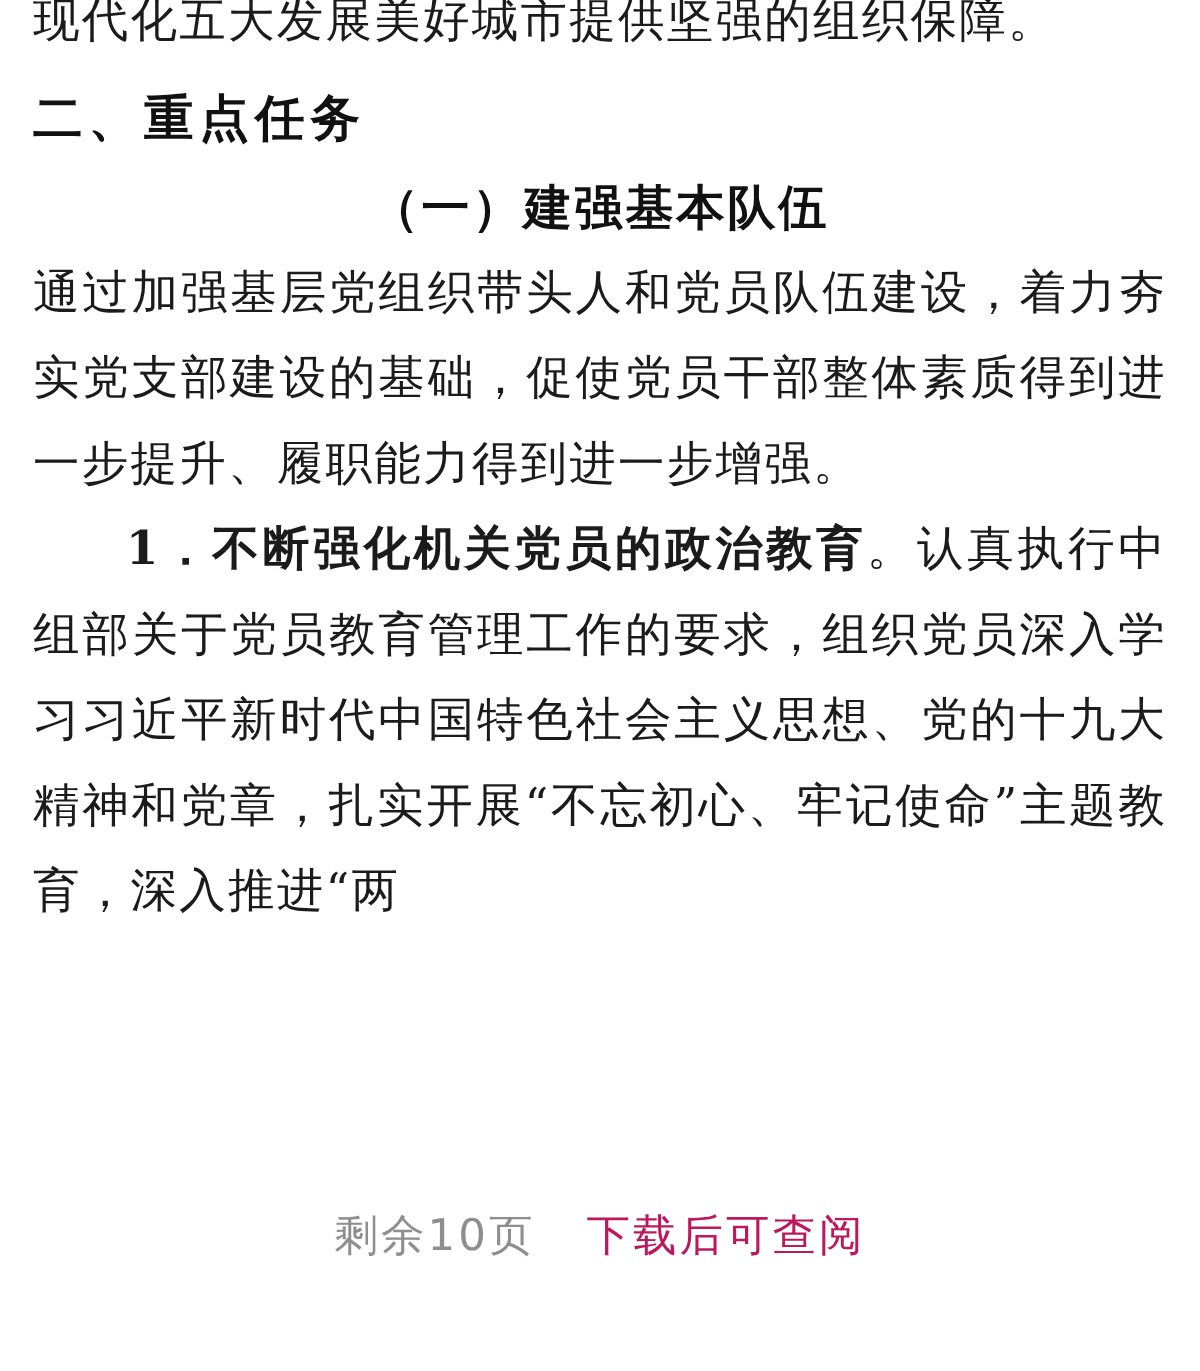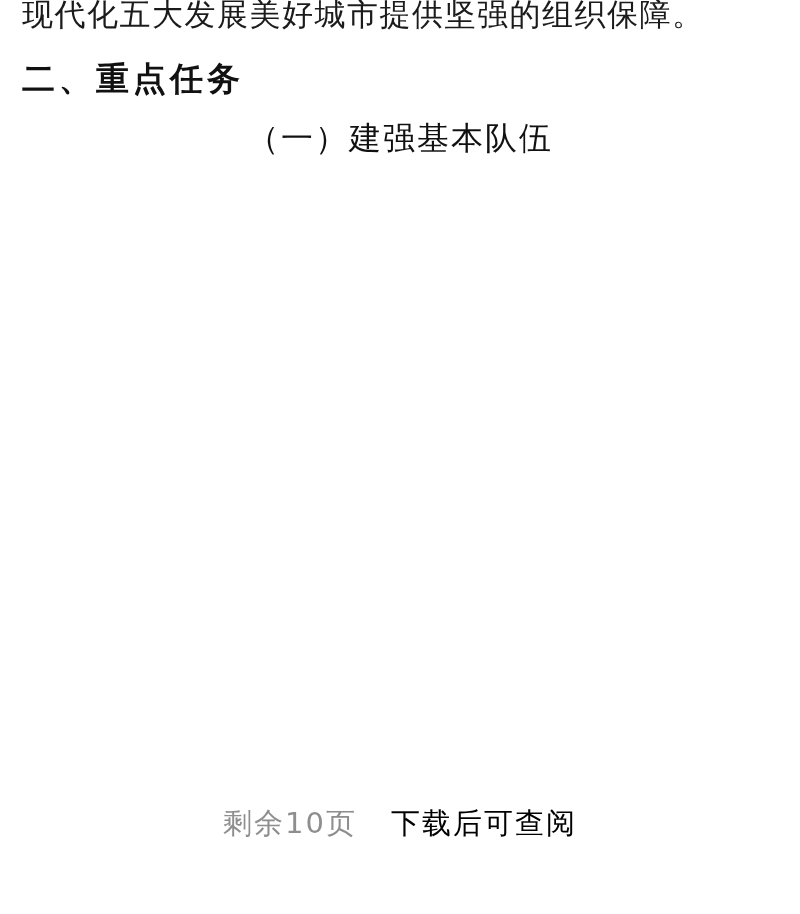--- a/index.html
+++ b/index.html
@@ -56,21 +56,21 @@
     font-weight: bold;
     letter-spacing: 4px;
     margin: 6px 0 0 0;
     color: #111111;
   }
 
   .heading-sub {
     font-size: 32px;
     line-height: 58px;
     text-align: center;
-    font-weight: normal;
+    font-weight: bold;
     letter-spacing: 2px;
     margin: 0;
     color: #111111;
   }
 
   .lead-bold {
     font-weight: bold;
   }
 
   
@@ -83,21 +83,21 @@
     color: #8e8e8e;
     font-size: 29px;
     letter-spacing: 2px;
     font-family: "DejaVu Sans", "Liberation Sans", sans-serif;
   }
   .teaser .gap {
     display: inline-block;
     width: 34px;
   }
   .teaser-link {
-    color: #000000;
+    color: #be185d;
   }
 
   .fade-mask {
     position: absolute;
     left: 0;
     right: 0;
     bottom: 150px;
     height: 60px;
     background: linear-gradient(to bottom, rgba(255,255,255,0) 0%, #ffffff 88%);
     pointer-events: none;
@@ -109,21 +109,25 @@
 <div class="page">
 
   <div class="doc-body">
 
     <p class="para para-clipped-top">现代化五大发展美好城市提供坚强的组织保障。</p>
 
     <h2 class="heading-center">二、重点任务</h2>
 
     <h3 class="heading-sub">（一）建强基本队伍</h3>
 
+    <p class="para">通过加强基层党组织带头人和党员队伍建设，着力夯实党支部建设的基础，促使党员干部整体素质得到进一步提升、履职能力得到进一步增强。</p>
 
+    <p class="para indent">
+      <span class="lead-bold">1．不断强化机关党员的政治教育</span><span>。认真执行中组部关于党员教育管理工作的要求，组织党员深入学习习近平新时代中国特色社会主义思想、党的十九大精神和党章，扎实开展“不忘初心、牢记使命”主题教育，深入推进“两</span>
+    </p>
 
   </div>
 
   <div class="fade-mask"></div>
 
   <div class="teaser">
     <span>剩余10页</span><span class="gap"></span><span class="teaser-link">下载后可查阅</span>
   </div>
 
 </div>

